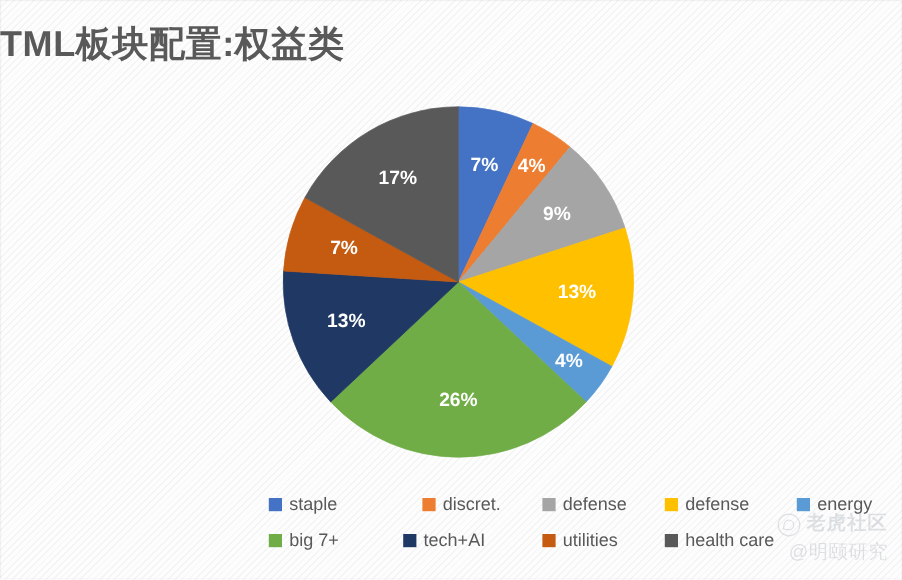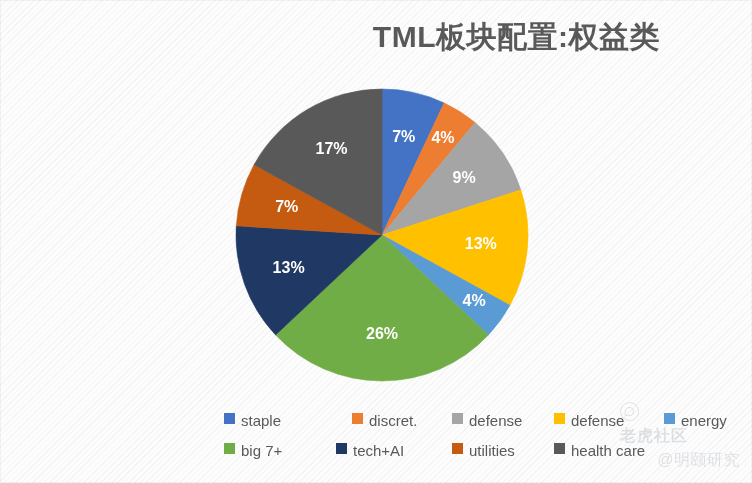--- a/index.html
+++ b/index.html
@@ -36,21 +36,21 @@
     pointer-events:none;
     box-shadow: inset 0 0 0 1px rgba(0,0,0,0.045);
   }
 
   
   #chart-title {
     position: absolute;
     left: 0;
     top: 17px;
     width: 660px;
-    text-align: right;
+    text-align: left;
     font-size: 30px;
     font-weight: bold;
     color: #595959;
     letter-spacing: 0.5px;
     white-space: nowrap;
   }
 
   
   #pie-wrap {
     position: absolute;
@@ -77,20 +77,21 @@
     top: 405px;
     width: 540px;
   }
   .legend-row {
     display: flex;
     align-items: center;
     height: 30px;
   }
   .legend-item {
     display: flex;
+    align-items: center;
     white-space: nowrap;
   }
   .legend-swatch {
     width: 11px;
     height: 11px;
     margin-right: 6px;
     flex: 0 0 auto;
   }
   .legend-label {
     font-size: 15px;
@@ -103,24 +104,23 @@
     position: absolute;
     right: 12px;
     bottom: 12px;
     width: 120px;
     text-align: right;
     opacity: 0.30;
     pointer-events: none;
   }
   #wm-top {
     display: flex;
-    align-items: flex-start;
+    align-items: flex-end;
     justify-content: flex-end;
     gap: 5px;
-    flex-direction: column;
   }
   #wm-logo {
     width: 17px;
     height: 17px;
     border: 1.4px solid #9aa3ad;
     border-radius: 50%;
     position: relative;
     flex: 0 0 auto;
   }
   #wm-logo::before {

